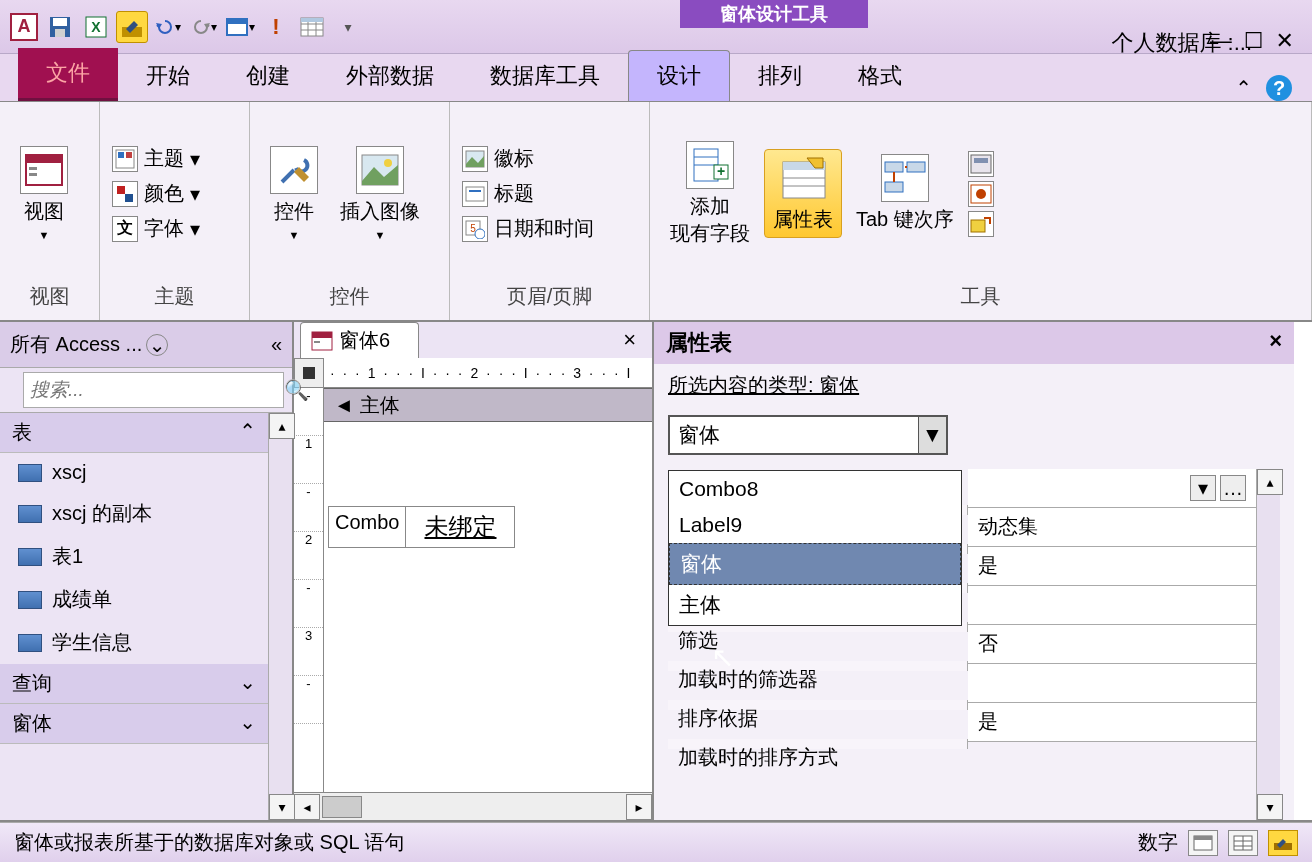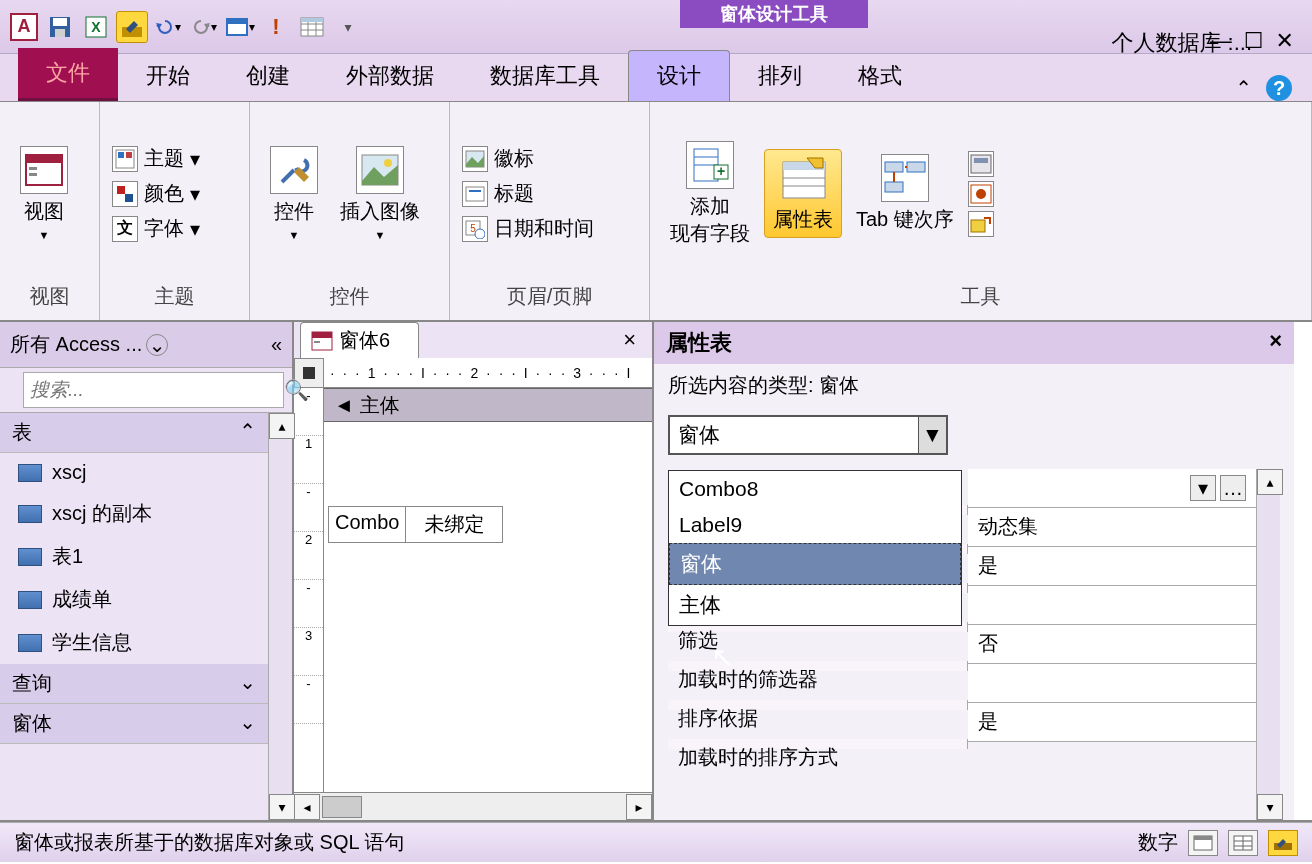--- a/index.html
+++ b/index.html
@@ -57,30 +57,30 @@
 .form-tab-bar { height: 36px; background: #ece4f4; display: flex; align-items: center; padding: 0 6px; }
 .form-tab { background: #fff; border: 1px solid #888; border-bottom: none; padding: 4px 28px 4px 10px; font-size: 20px; display: flex; align-items: center; gap: 6px; border-radius: 4px 4px 0 0; }
 .form-close { margin-left: auto; font-size: 22px; margin-right: 10px; cursor: pointer; }
 .corner-box { width: 30px; height: 30px; border: 1px solid #888; background: #eee; display: flex; align-items: center; justify-content: center; }
 .corner-box div { width: 12px; height: 12px; background: #333; }
 .ruler-h { height: 30px; border-bottom: 1px solid #888; flex: 1; font-size: 14px; display: flex; align-items: center; padding: 0 6px; letter-spacing: 2px; }
 .section-bar { height: 34px; background: #c0b8c8; border-top: 1px solid #666; border-bottom: 1px solid #666; display: flex; align-items: center; padding: 0 10px; font-size: 20px; gap: 6px; }
 .design-surface { flex: 1; background: #fff; position: relative; }
 .combo-ctrl { position: absolute; left: 4px; top: 84px; display: flex; border: 1px solid #888; }
 .combo-label { padding: 4px 6px; font-size: 20px; border-right: 1px solid #888; }
-.combo-field { padding: 4px 18px; font-size: 20px; }
+.combo-field { padding: 4px 18px; font-size: 24px; text-decoration: underline; }
 .ruler-v { width: 30px; border-right: 1px solid #888; background: #fff; font-size: 13px; }
 .ruler-v div { height: 48px; text-align: center; border-bottom: 1px dotted #aaa; }
 .hscroll { height: 28px; background: #eee; border-top: 1px solid #888; display: flex; align-items: center; }
 .sbtn { width: 26px; height: 26px; border: 1px solid #888; background: #f4f4f4; display: flex; align-items: center; justify-content: center; }
 
 
 .propsheet { width: 640px; background: #f4f0f8; display: flex; flex-direction: column; position: relative; }
 .prop-header { background: #dcc8e8; padding: 6px 12px; font-size: 22px; font-weight: bold; display: flex; justify-content: space-between; }
-.prop-sub { padding: 8px 14px; font-size: 20px; }
+.prop-sub { padding: 8px 14px; font-size: 20px; text-decoration: underline; }
 .prop-combo { margin: 8px 14px; width: 280px; height: 40px; border: 2px solid #555; background: #fff; display: flex; align-items: center; padding: 0 8px; font-size: 21px; position: relative; }
 .prop-combo-btn { position: absolute; right: 0; top: 0; width: 28px; height: 100%; background: #ddd; border-left: 1px solid #555; display: flex; align-items: center; justify-content: center; }
 .dropdown-list { position: absolute; left: 14px; top: 148px; width: 294px; background: #fff; border: 1px solid #333; z-index: 10; }
 .dd-item { padding: 6px 10px; font-size: 21px; cursor: pointer; }
 .dd-item.sel { background: #7088b0; color: #fff; border: 1px dashed #333; }
 .prop-grid { margin: 6px 14px 0 14px; flex: 1; display: flex; }
 .grid-cursor { position: absolute; left: 42px; top: 170px; font-size: 28px; pointer-events: none; }
 .grid-rows { flex: 1; }
 .grid-row { display: flex; border-bottom: 1px solid #aaa; height: 39px; }
 .grid-name { width: 300px; border-right: 1px solid #aaa; padding: 5px 10px; font-size: 20px; background: #f8f4fa; margin-top: 36px; }

